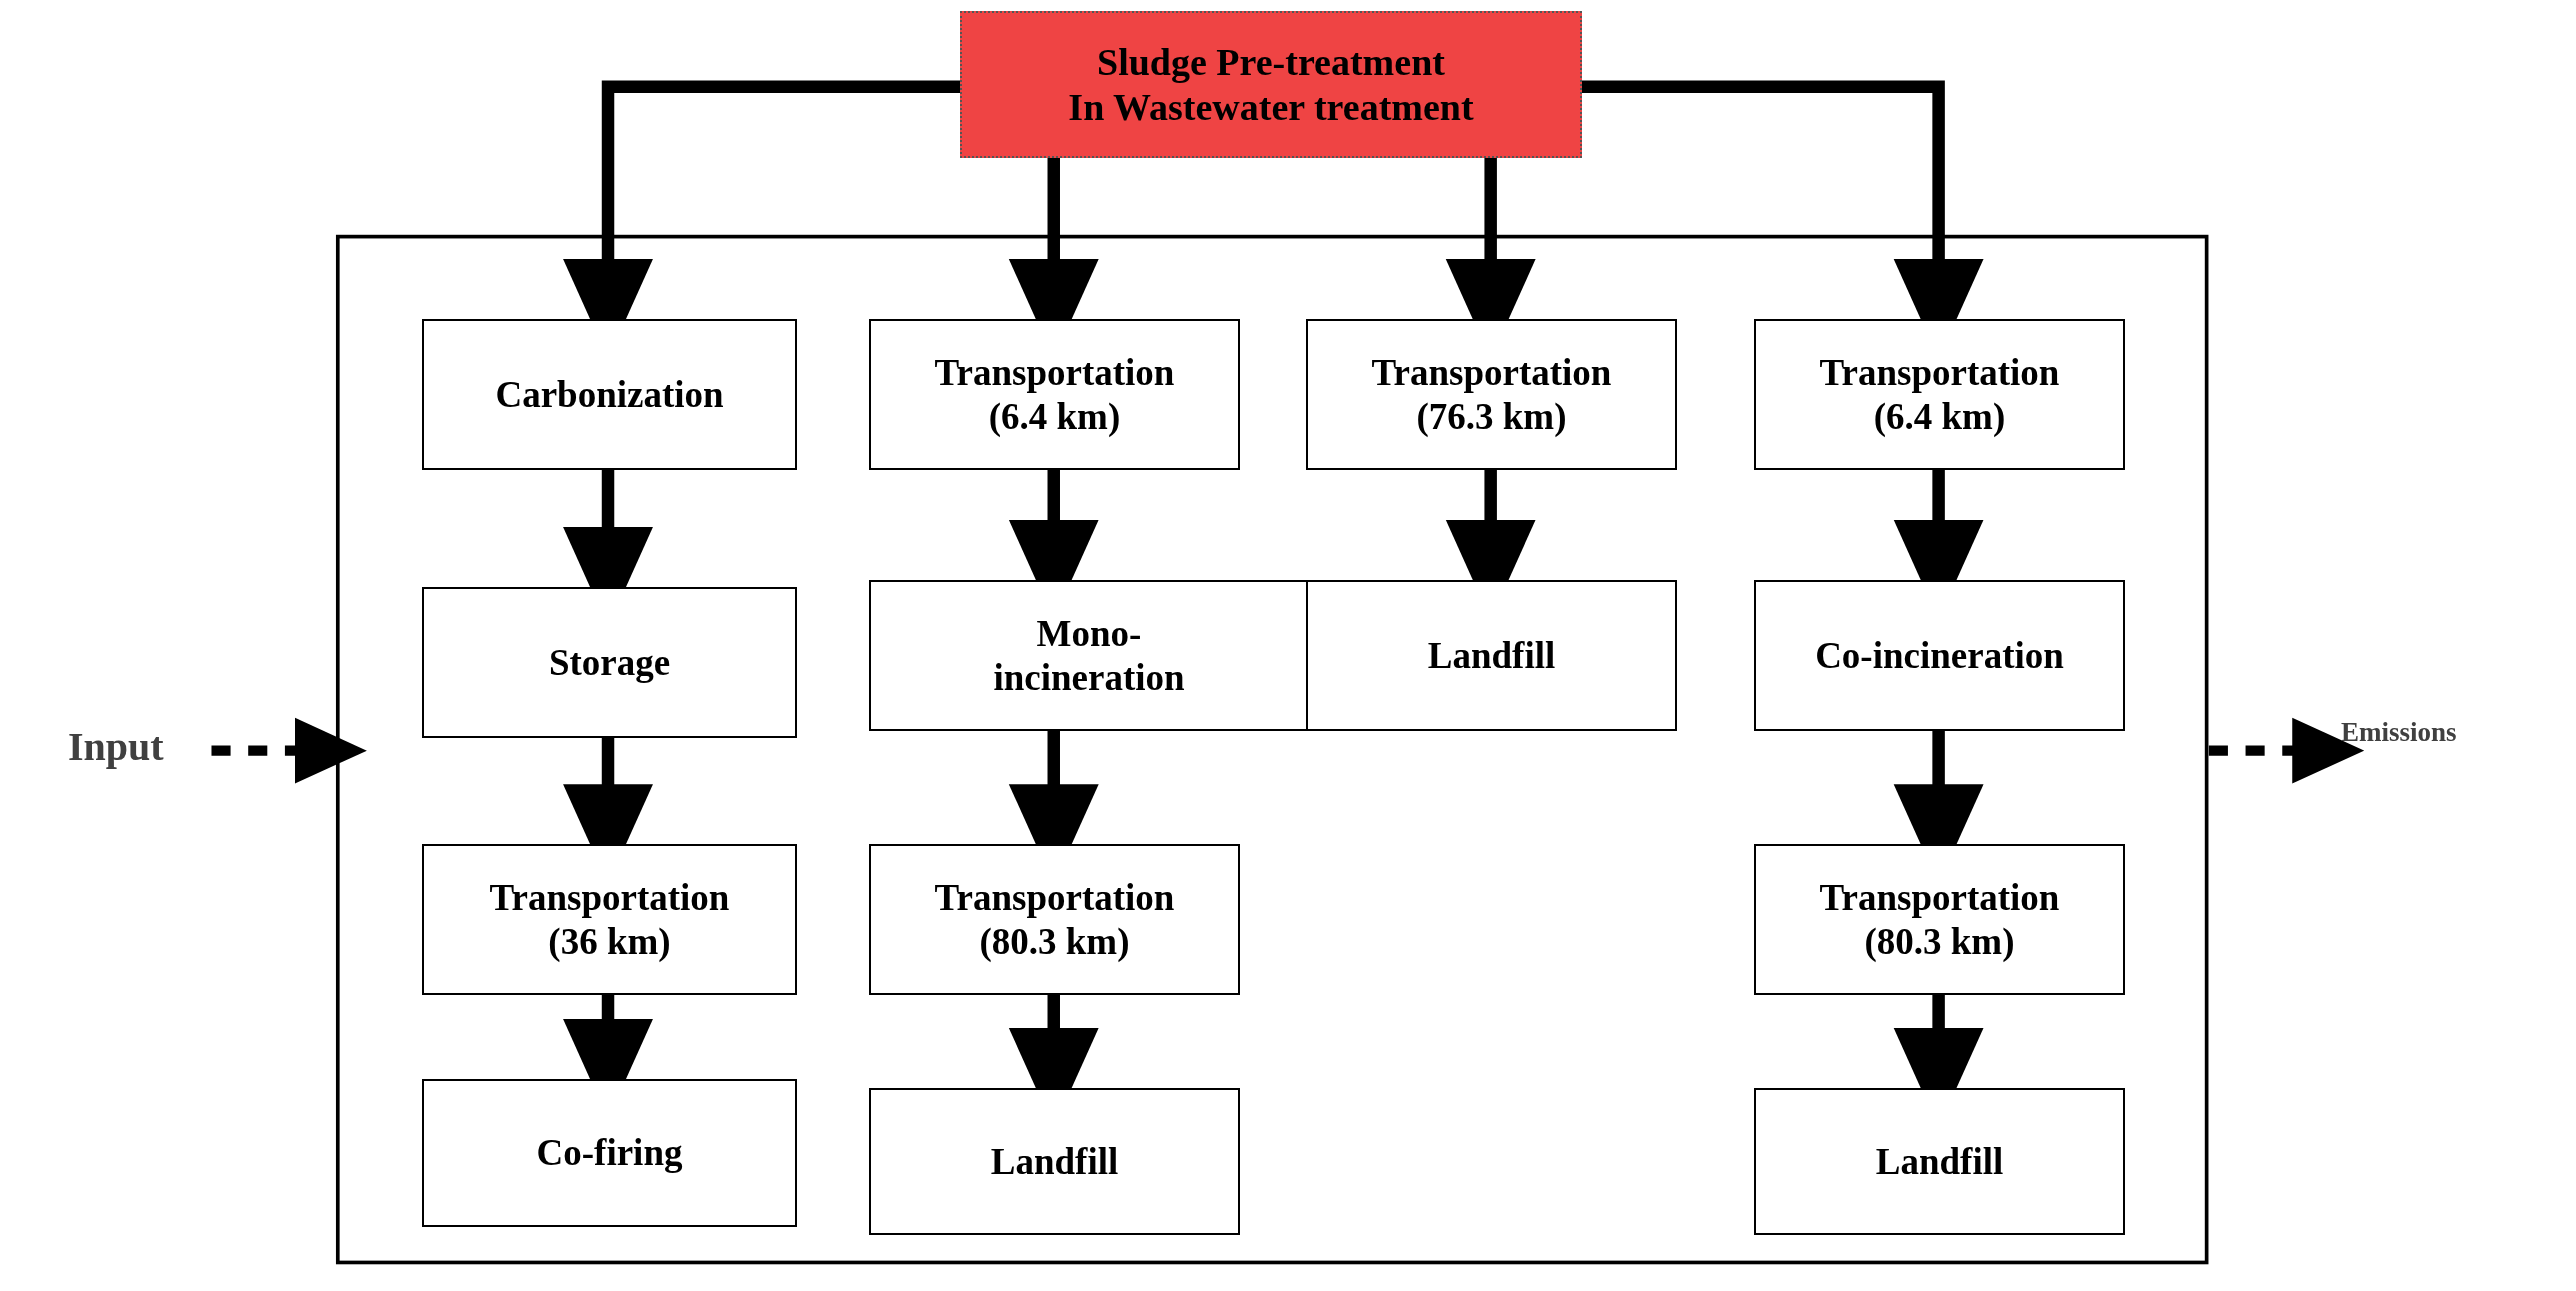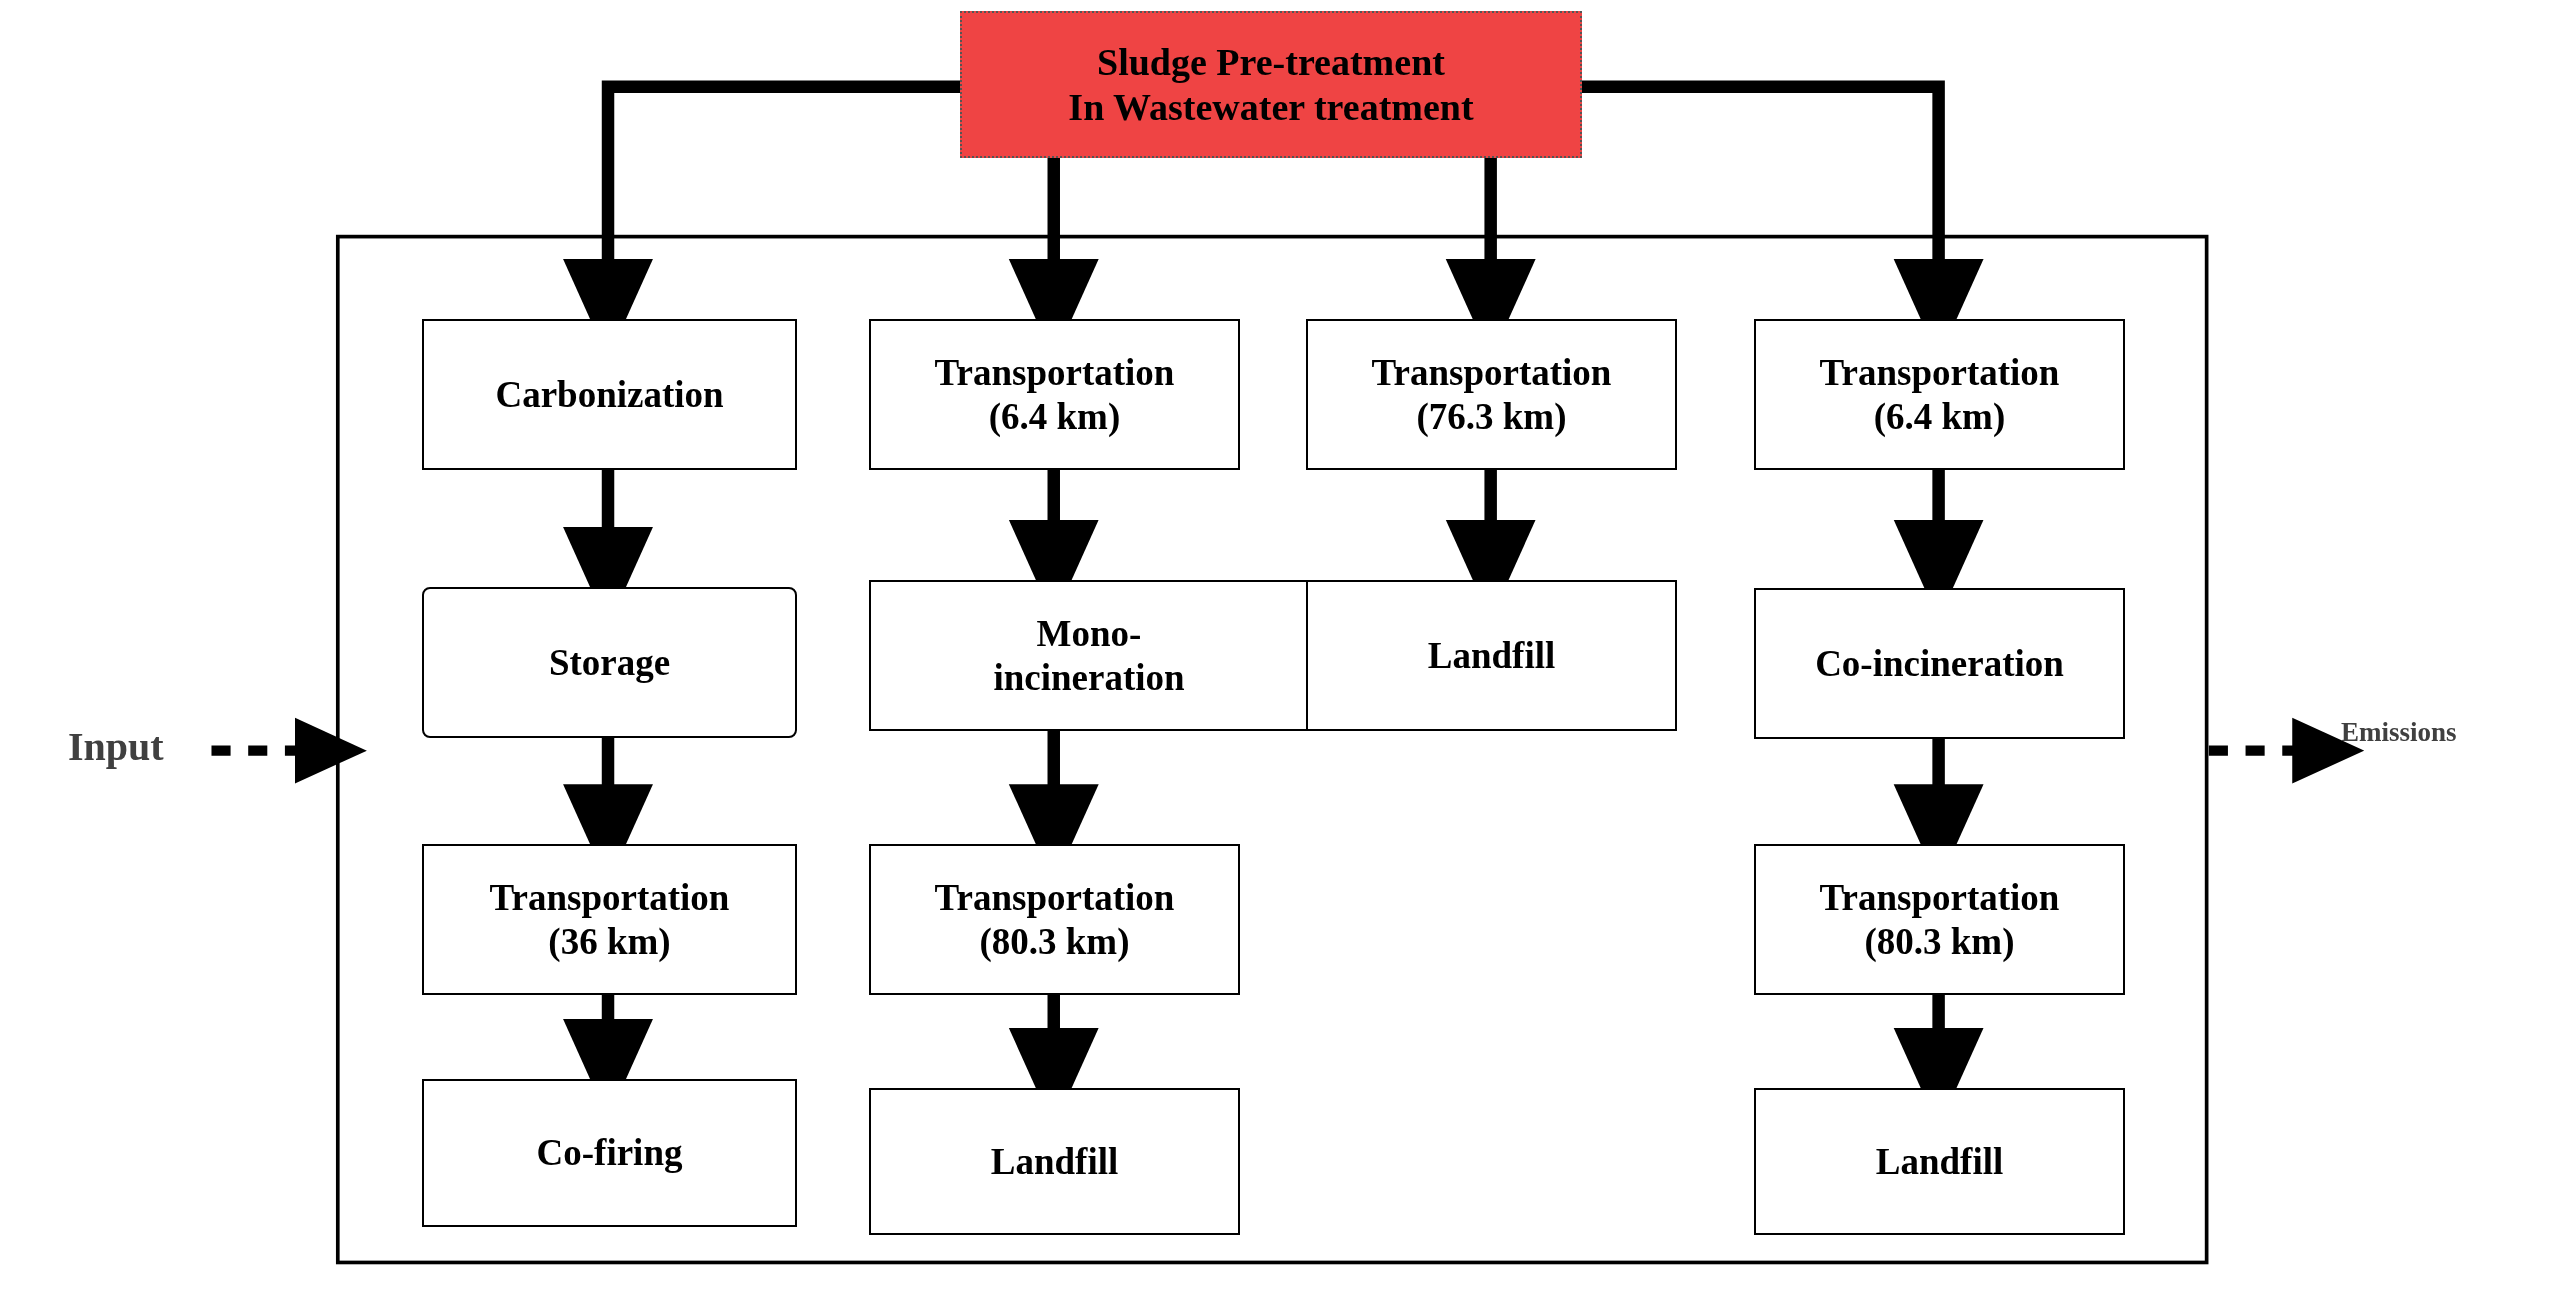--- a/index.html
+++ b/index.html
@@ -90,21 +90,21 @@
     <span class="txt">
       <span class="l1">Sludge Pre-treatment</span><br>
       <span class="l2">In Wastewater treatment</span>
     </span>
   </div>
 
   <div class="node" style="left:422px;top:319px;width:375px;height:151px;font-size:37px;">
     <span class="txt">Carbonization</span>
   </div>
 
-  <div class="node" style="left:422px;top:587px;width:375px;height:151px;font-size:37px;border-radius:8px;">
+  <div class="node" style="left:422px;top:587px;width:375px;height:151px;font-size:37px;">
     <span class="txt">Storage</span>
   </div>
 
   <div class="node" style="left:422px;top:844px;width:375px;height:151px;font-size:37px;">
     <span class="txt">
       <span>Transportation</span><br>
       <span class="l2">(36 km)</span>
     </span>
   </div>
 
@@ -148,21 +148,21 @@
     <span class="txt">Landfill</span>
   </div>
 
   <div class="node" style="left:1754px;top:319px;width:371px;height:151px;font-size:37px;">
     <span class="txt">
       <span>Transportation</span><br>
       <span class="l2">(6.4 km)</span>
     </span>
   </div>
 
-  <div class="node" style="left:1754px;top:580px;width:371px;height:151px;font-size:37px;margin-top:8px;">
+  <div class="node" style="left:1754px;top:580px;width:371px;height:151px;font-size:37px;">
     <span class="txt">Co-incineration</span>
   </div>
 
   <div class="node" style="left:1754px;top:844px;width:371px;height:151px;font-size:37px;">
     <span class="txt">
       <span>Transportation</span><br>
       <span class="l2">(80.3 km)</span>
     </span>
   </div>
 

